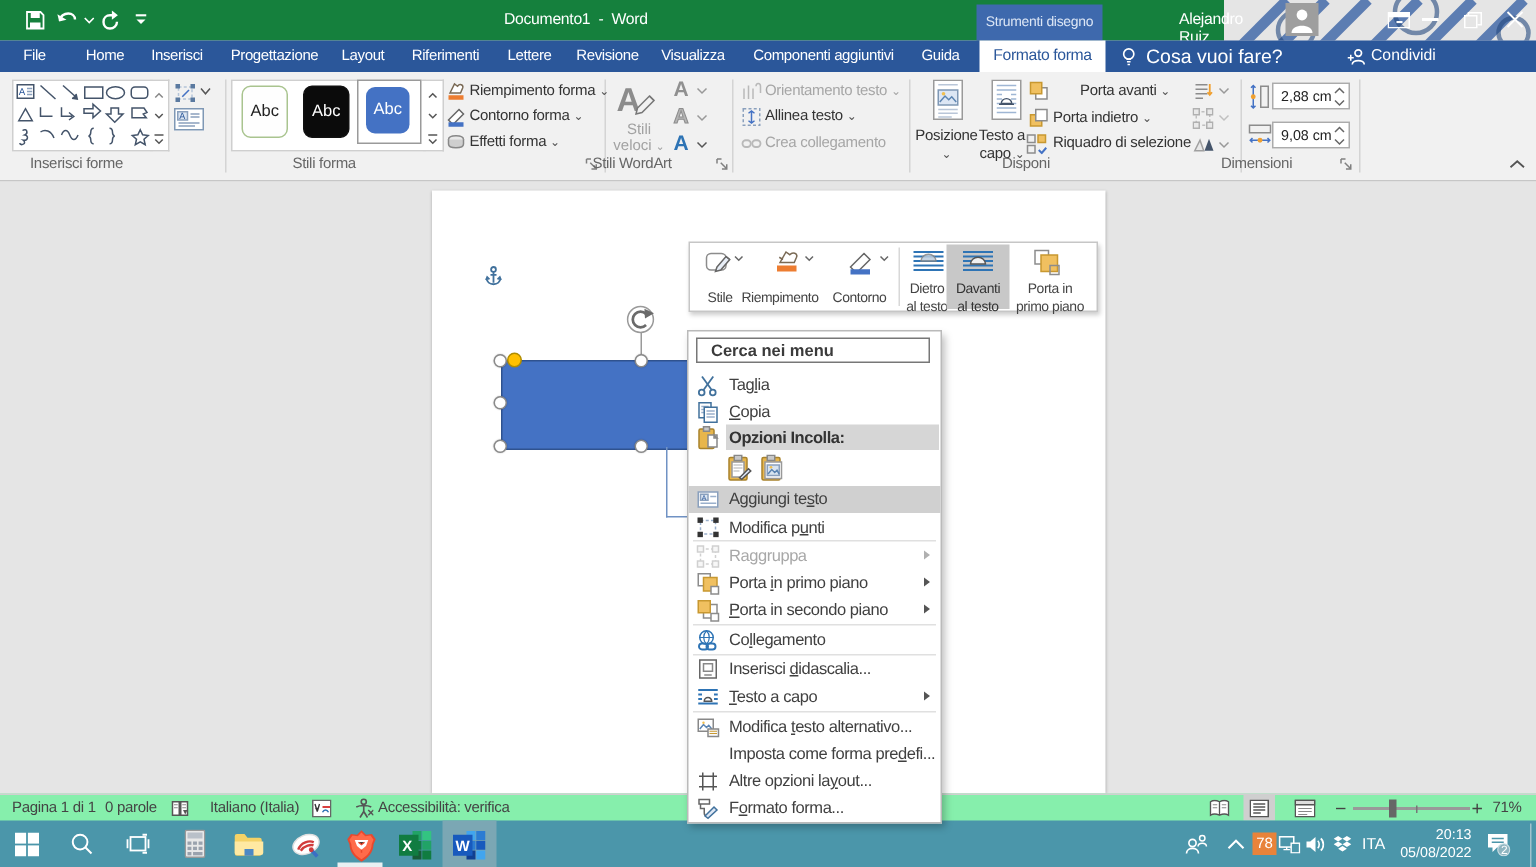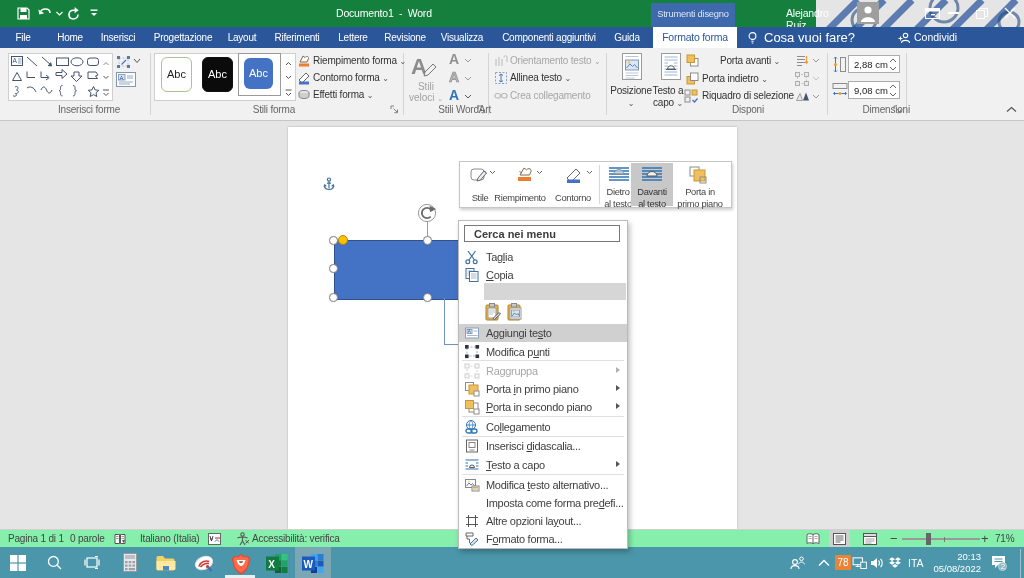--- a/index.html
+++ b/index.html
@@ -4,21 +4,21 @@
 <style>
 html,body{margin:0;padding:0;}
 #screen{position:relative;width:1024px;height:578px;overflow:hidden;font-family:"Liberation Sans",sans-serif;background:#e5e5e5;}
 .abs{position:absolute;}
 
 #titlebar{left:0;top:0;width:816px;height:27px;background:#15803d;color:#fff;}
 #tabrow{left:0;top:27px;width:1024px;height:21px;background:#2b579a;}
 .rtab{position:absolute;top:0;height:21px;color:#fff;font-size:10px;letter-spacing:-0.25px;line-height:21px;text-align:center;white-space:nowrap;}
 #ribbon{left:0;top:48px;width:1024px;height:72px;background:#f1f1f1;border-bottom:1px solid #c6c6c6;}
 .gsep{position:absolute;top:5px;height:62px;width:1px;background:#d4d4d4;}
-.glabel{position:absolute;top:56px;height:12px;font-size:10px;letter-spacing:-0.2px;color:#666;text-align:right;}
+.glabel{position:absolute;top:56px;height:12px;font-size:10px;letter-spacing:-0.2px;color:#666;text-align:left;}
 .launcher{position:absolute;width:9px;height:9px;}
 #docarea{left:0;top:121px;width:1024px;height:408px;background:#e5e5e5;}
 #page{position:absolute;left:288px;top:6px;width:449px;height:402px;background:#fff;box-shadow:0 0 2px rgba(0,0,0,.25);}
 #statusbar{left:0;top:529px;width:1024px;height:18px;background:#86efac;border-top:1px solid #d0d0d0;font-size:10px;letter-spacing:-0.2px;color:#444;}
 #taskbar{left:0;top:547px;width:1024px;height:31px;background:#4b96aa;}
 .ic{position:absolute;}
 svg{display:block;}
 .handle{width:9px;height:9px;border-radius:50%;background:#fff;border:1px solid #8a8a8a;box-sizing:border-box;box-shadow:0 0 1px rgba(0,0,0,.3);}
 #minitb{left:459px;top:161px;z-index:25;width:271px;height:45px;background:#fff;border:1px solid #c6c6c6;box-shadow:1px 2px 3px rgba(0,0,0,.2);}
 .mtlabel{position:absolute;font-size:9.3px;letter-spacing:-0.3px;color:#444;text-align:center;line-height:10px;}
@@ -446,20 +446,29 @@
     <div class="mi" style="top:45px">
       <svg class="mico" width="16" height="16" viewBox="0 0 16 16">
           <rect x="2" y="1.5" width="8" height="10" fill="#fff" stroke="#41719c"></rect>
           <path d="M3.5 4 h5 M3.5 6 h5 M3.5 8 h5" stroke="#9ab0cc" stroke-width="0.9"></path>
           <rect x="5.5" y="4.5" width="8.5" height="10" fill="#fff" stroke="#41719c"></rect>
           <path d="M7 7 h5.5 M7 9 h5.5 M7 11 h5.5" stroke="#9ab0cc" stroke-width="0.9"></path>
         </svg>
       <span class="txt"><u>C</u>opia</span>
     </div>
     <div class="ic" style="left:25px;top:62px;width:142px;height:17px;background:#d6d6d6;"></div>
+    <div class="mi" style="top:62px">
+      <svg class="mico" width="16" height="16" viewBox="0 0 16 16">
+          <rect x="2" y="2" width="10" height="13" rx="1" fill="#e8b64c" stroke="#a8822c"></rect>
+          <rect x="5" y="0.5" width="4" height="3" fill="#c8c8c8" stroke="#888"></rect>
+          <path d="M8 7 h6 l0 8 h-6 z" fill="#fff" stroke="#888" transform="translate(0,-1)"></path>
+          <path d="M12 6 l2 2 h-2 z" fill="#ddd" stroke="#888"></path>
+        </svg>
+      <span class="txt" style="font-weight:bold;color:#333;">Opzioni Incolla:</span>
+    </div>
     <div class="ic" style="left:26px;top:82px;width:17px;height:18px;">
       <svg width="17" height="18" viewBox="0 0 17 18">
           <rect x="1" y="2" width="12" height="15" rx="1" fill="#e8b64c" stroke="#a8822c"></rect>
           <rect x="4.5" y="0.5" width="5" height="3.5" fill="#c8c8c8" stroke="#888"></rect>
           <rect x="3" y="5" width="8" height="10" fill="#fff" stroke="#999"></rect>
           <path d="M4 7 h6 M4 9 h6 M4 11 h4" stroke="#b0b0b0" stroke-width="0.8"></path>
           <path d="M9 16.5 L15 10.5 L16.5 12 L10.5 17.5 Z" fill="#dce6f4" stroke="#555" transform="translate(-1,-1)"></path>
         </svg>
     </div>
     <div class="ic" style="left:48px;top:82px;width:17px;height:18px;">

